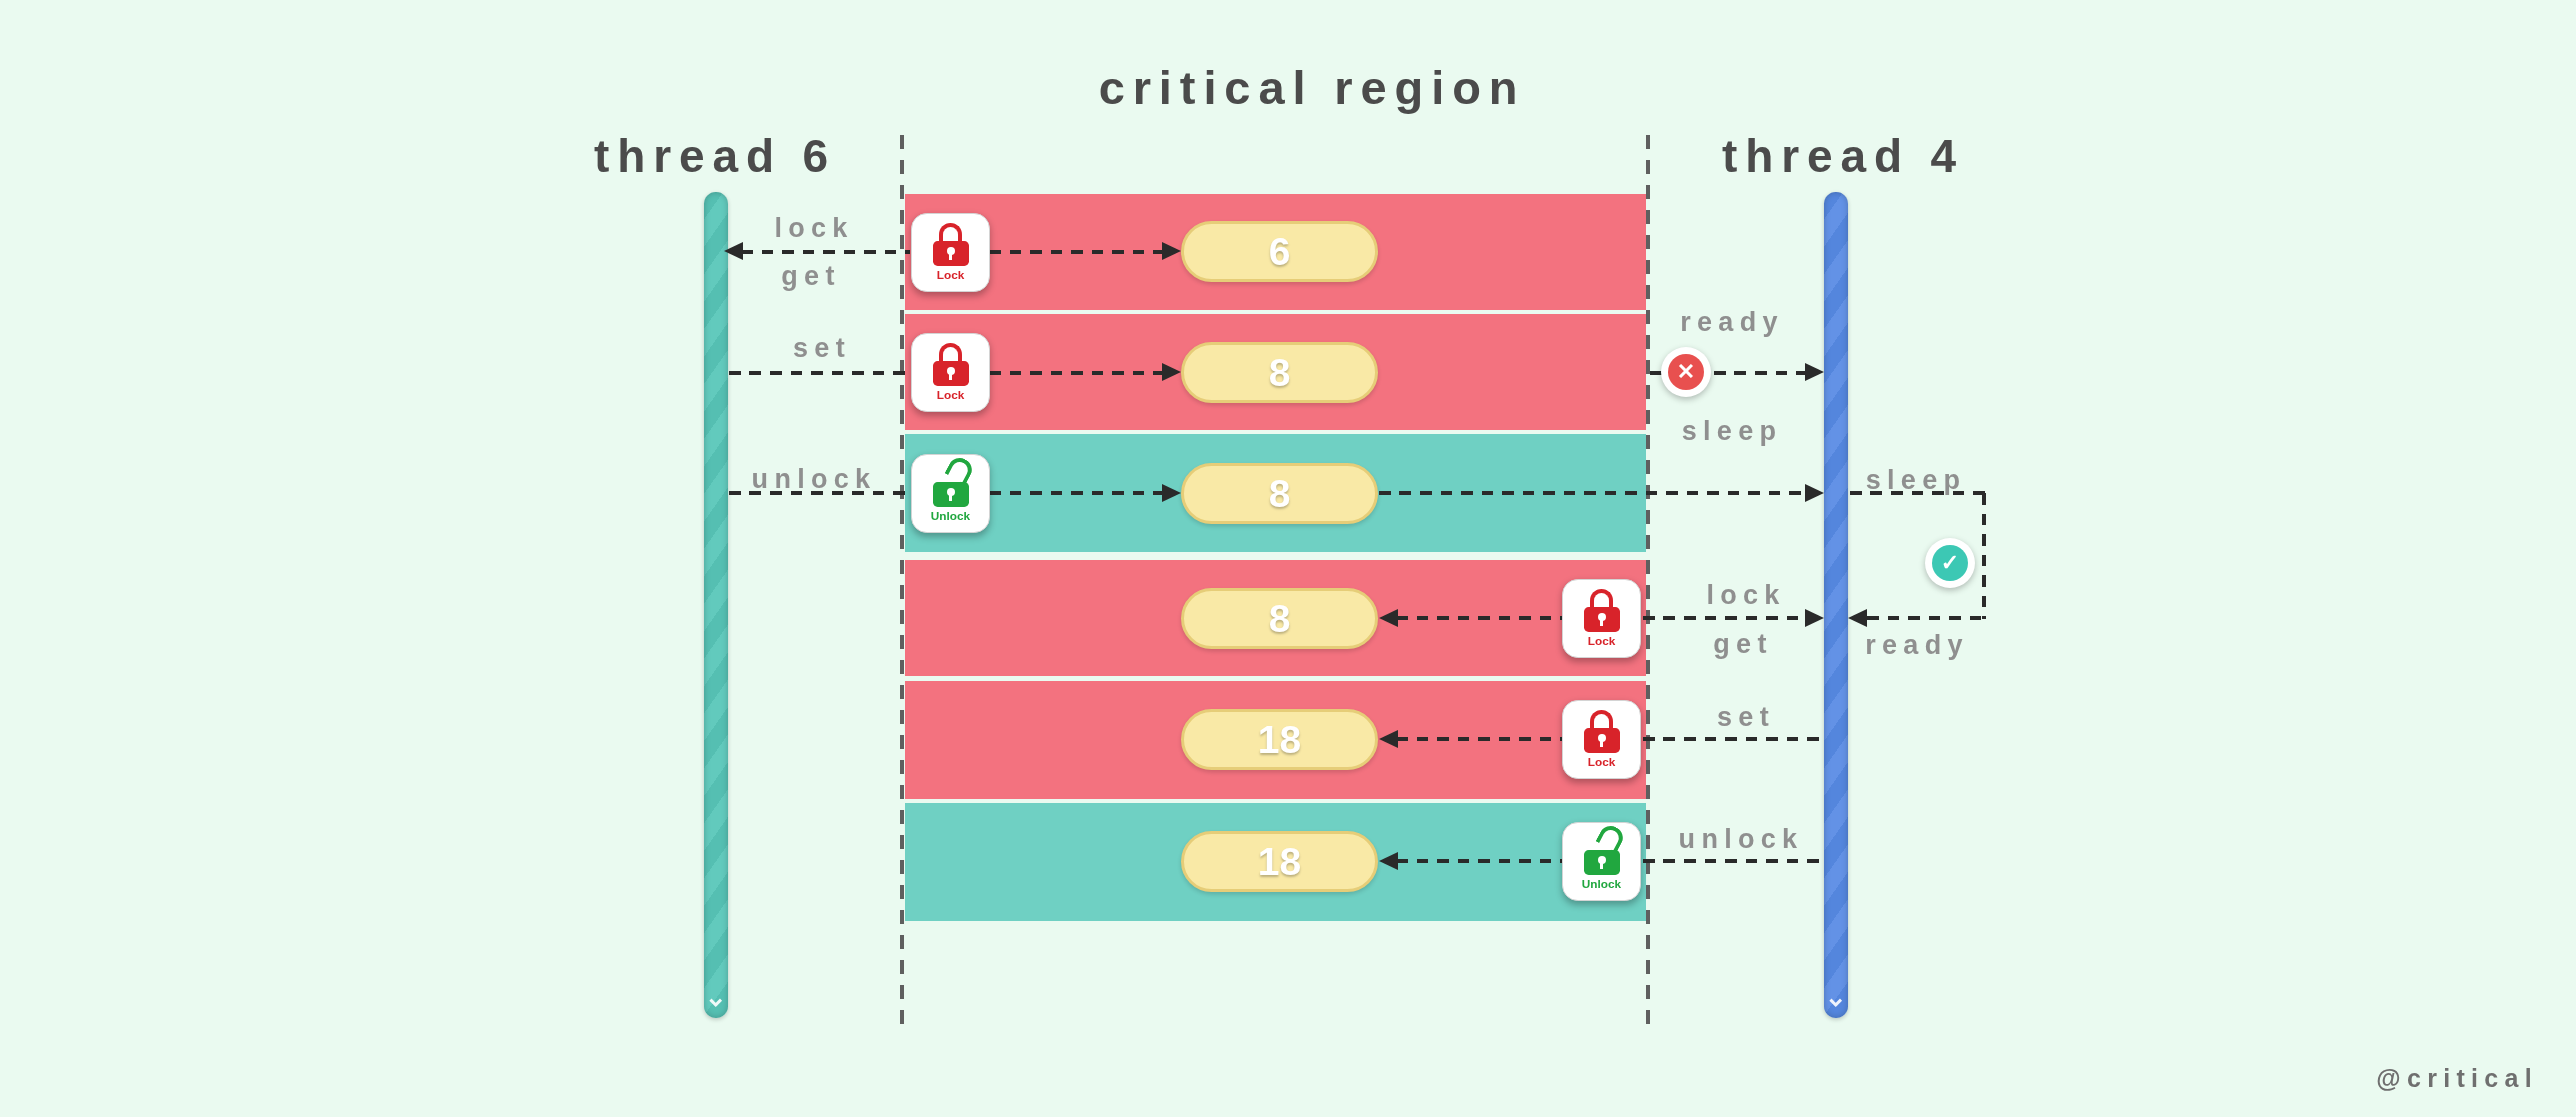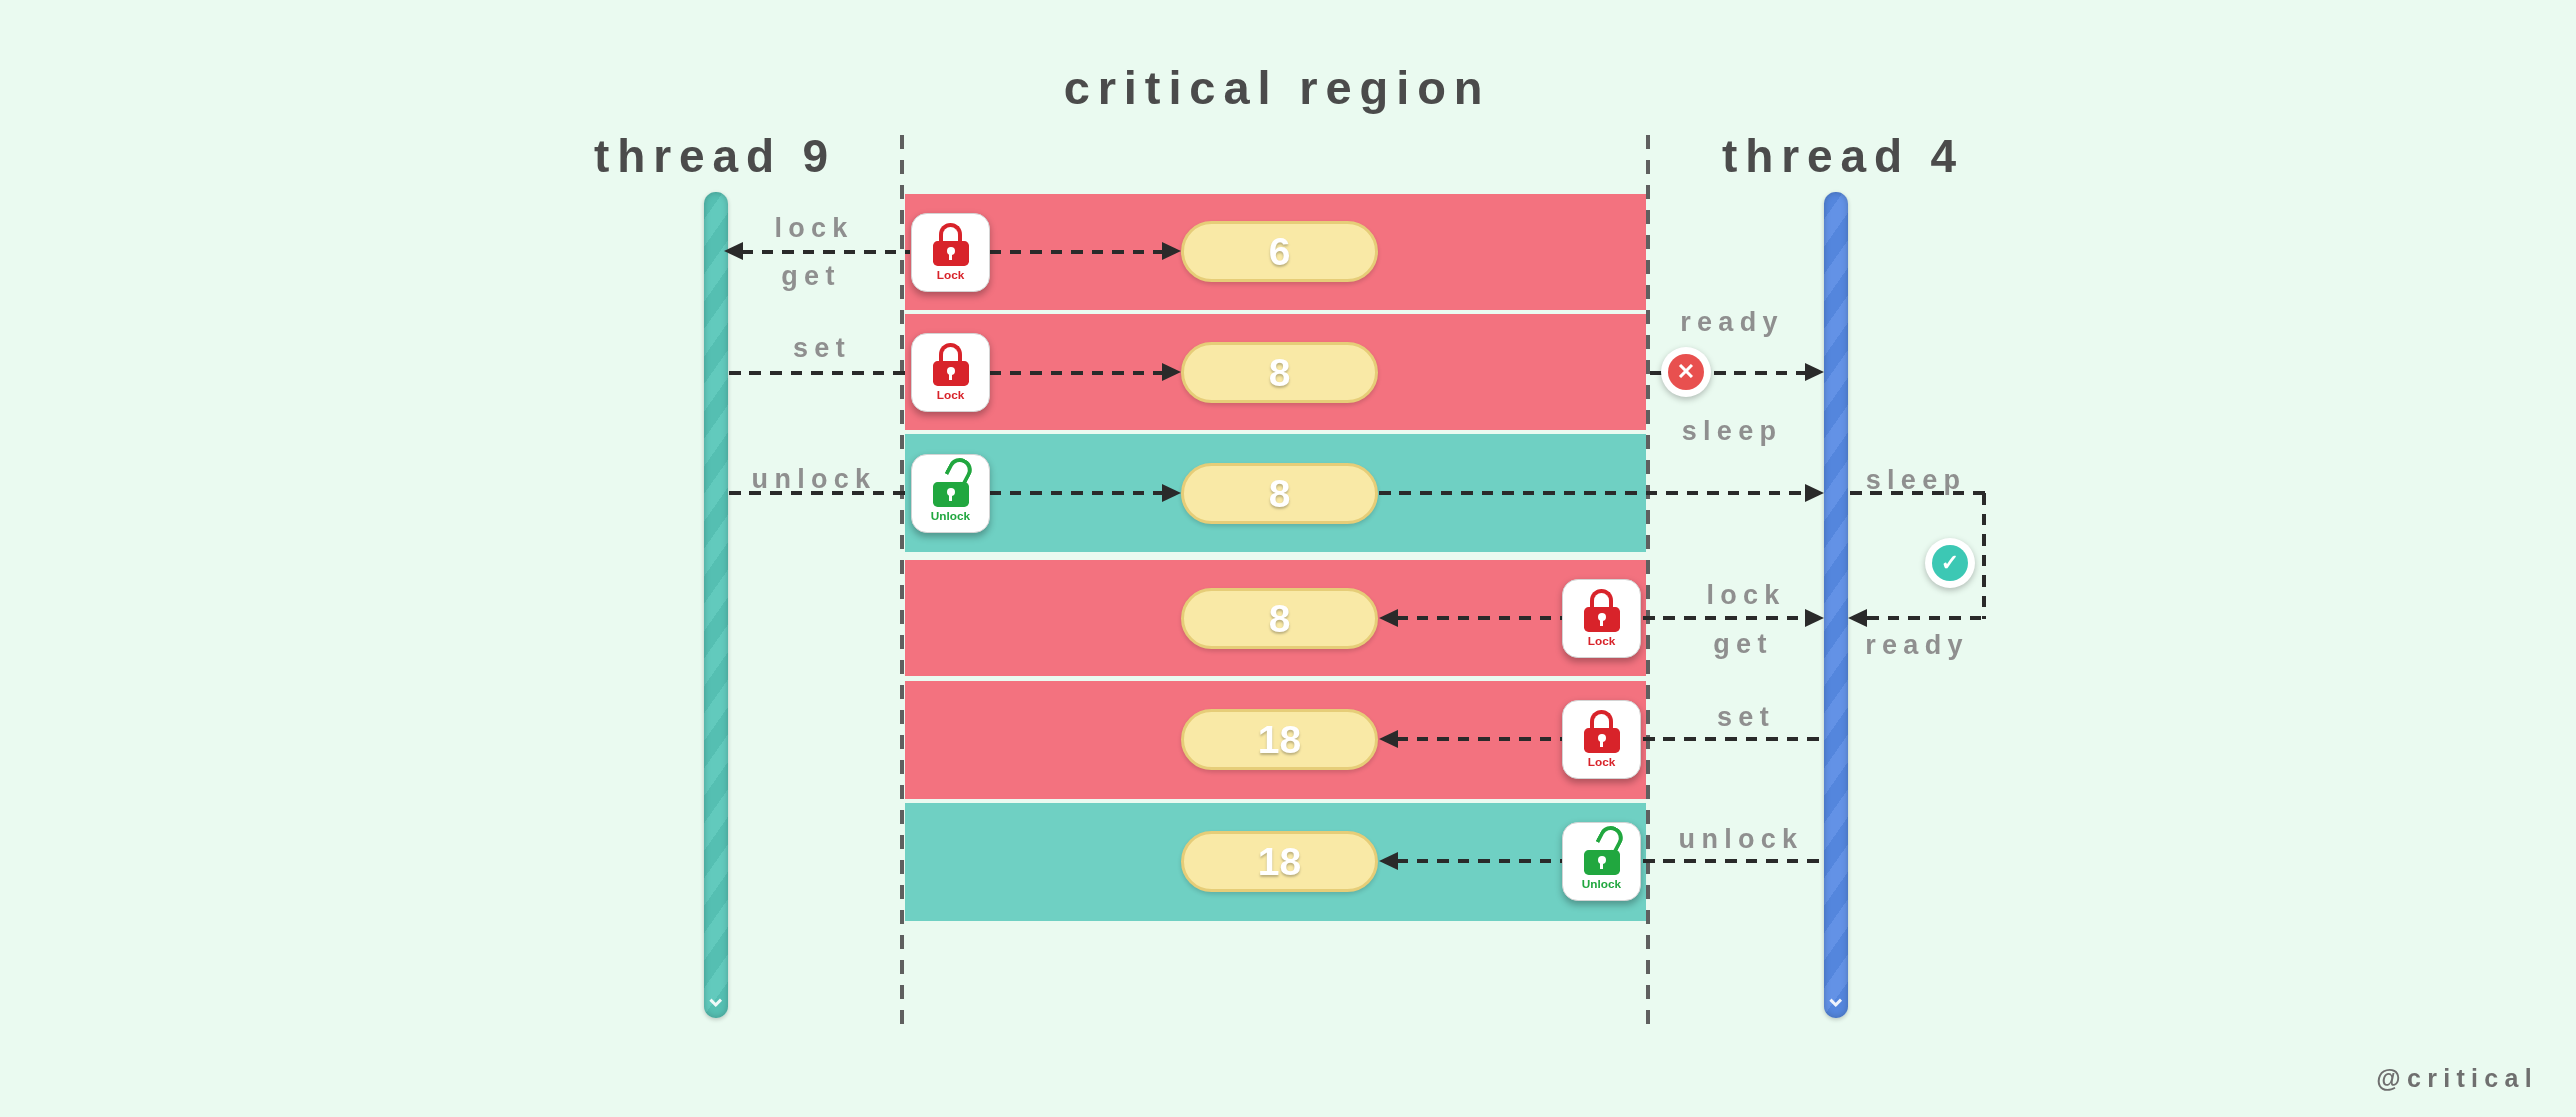--- a/index.html
+++ b/index.html
@@ -68,22 +68,22 @@
   .status-circle.ok .status-inner { background: #3cc8b4; }
 
   .watermark { position: absolute; right: 38px; top: 1064px; font-size: 25px; letter-spacing: 6.3px;
                color: #6f6f6f; font-weight: 600; }
 </style>
 </head>
 <body>
 
 <div class="canvas">
 
-  <div class="heading title" style="left:1277px; top:60px;">critical region</div>
-  <div class="heading" style="left:715px; top:129px;">thread 9</div>
+  <div class="heading title" style="left:1312px; top:60px;">critical region</div>
+  <div class="heading" style="left:715px; top:129px;">thread 6</div>
   <div class="heading" style="left:1843px; top:129px;">thread 4</div>
 
   <div class="region-border" style="left:900px;"></div>
   <div class="region-border" style="left:1646px;"></div>
 
   <div class="band locked" style="top:194px;  height:116px;"></div>
   <div class="band locked" style="top:314px;  height:116px;"></div>
   <div class="band unlocked" style="top:434px;  height:118px;"></div>
   <div class="band locked" style="top:560px;  height:116px;"></div>
   <div class="band locked" style="top:681px;  height:118px;"></div>

